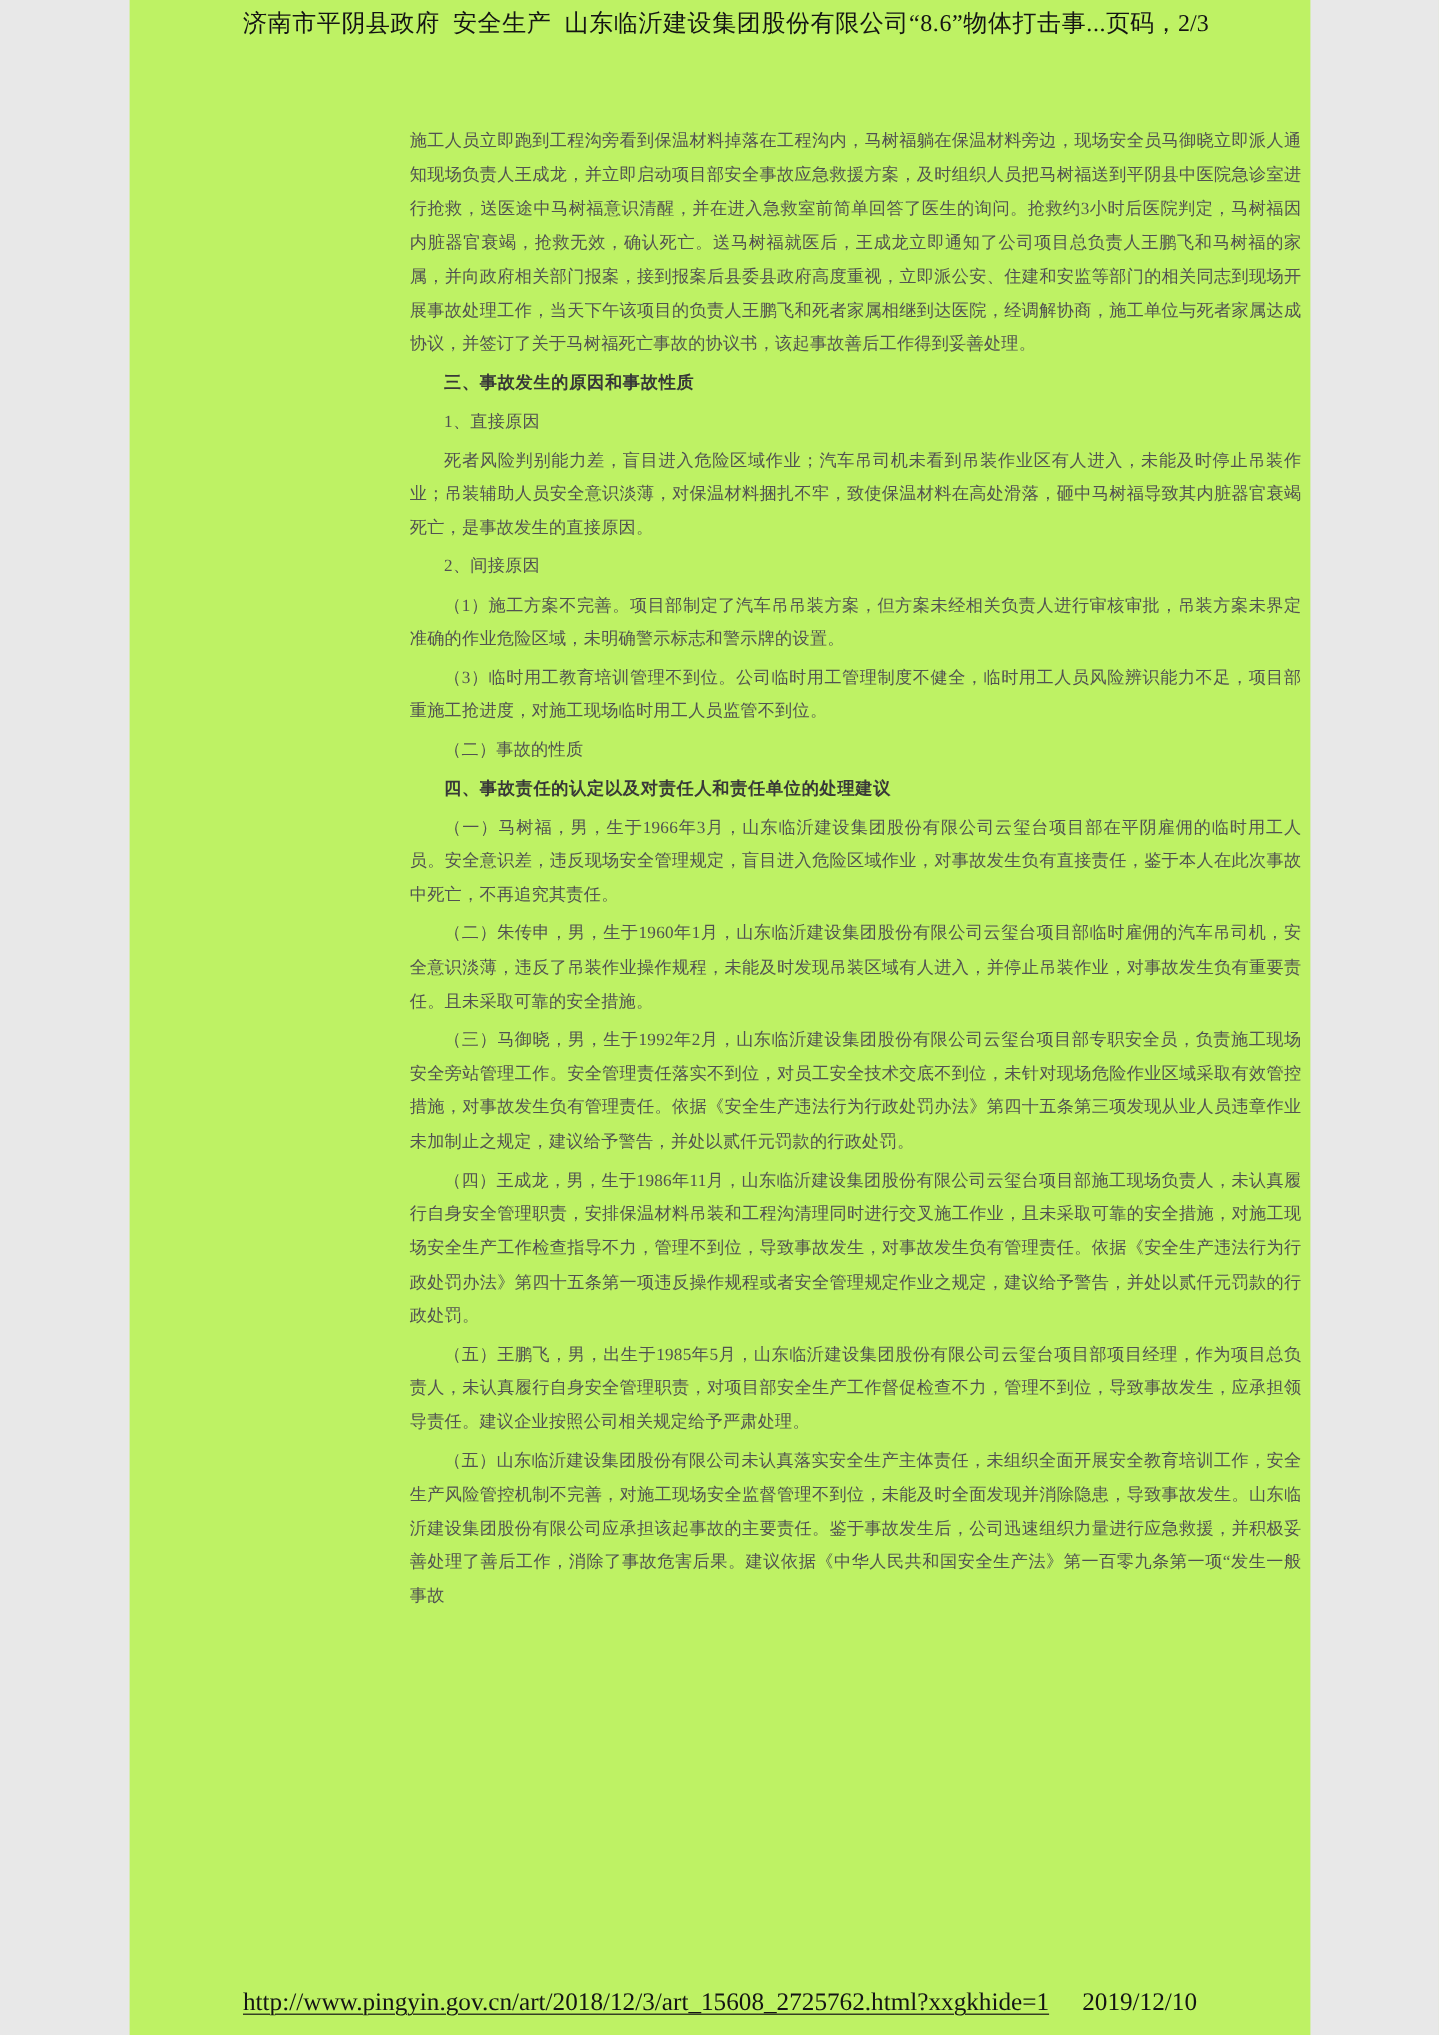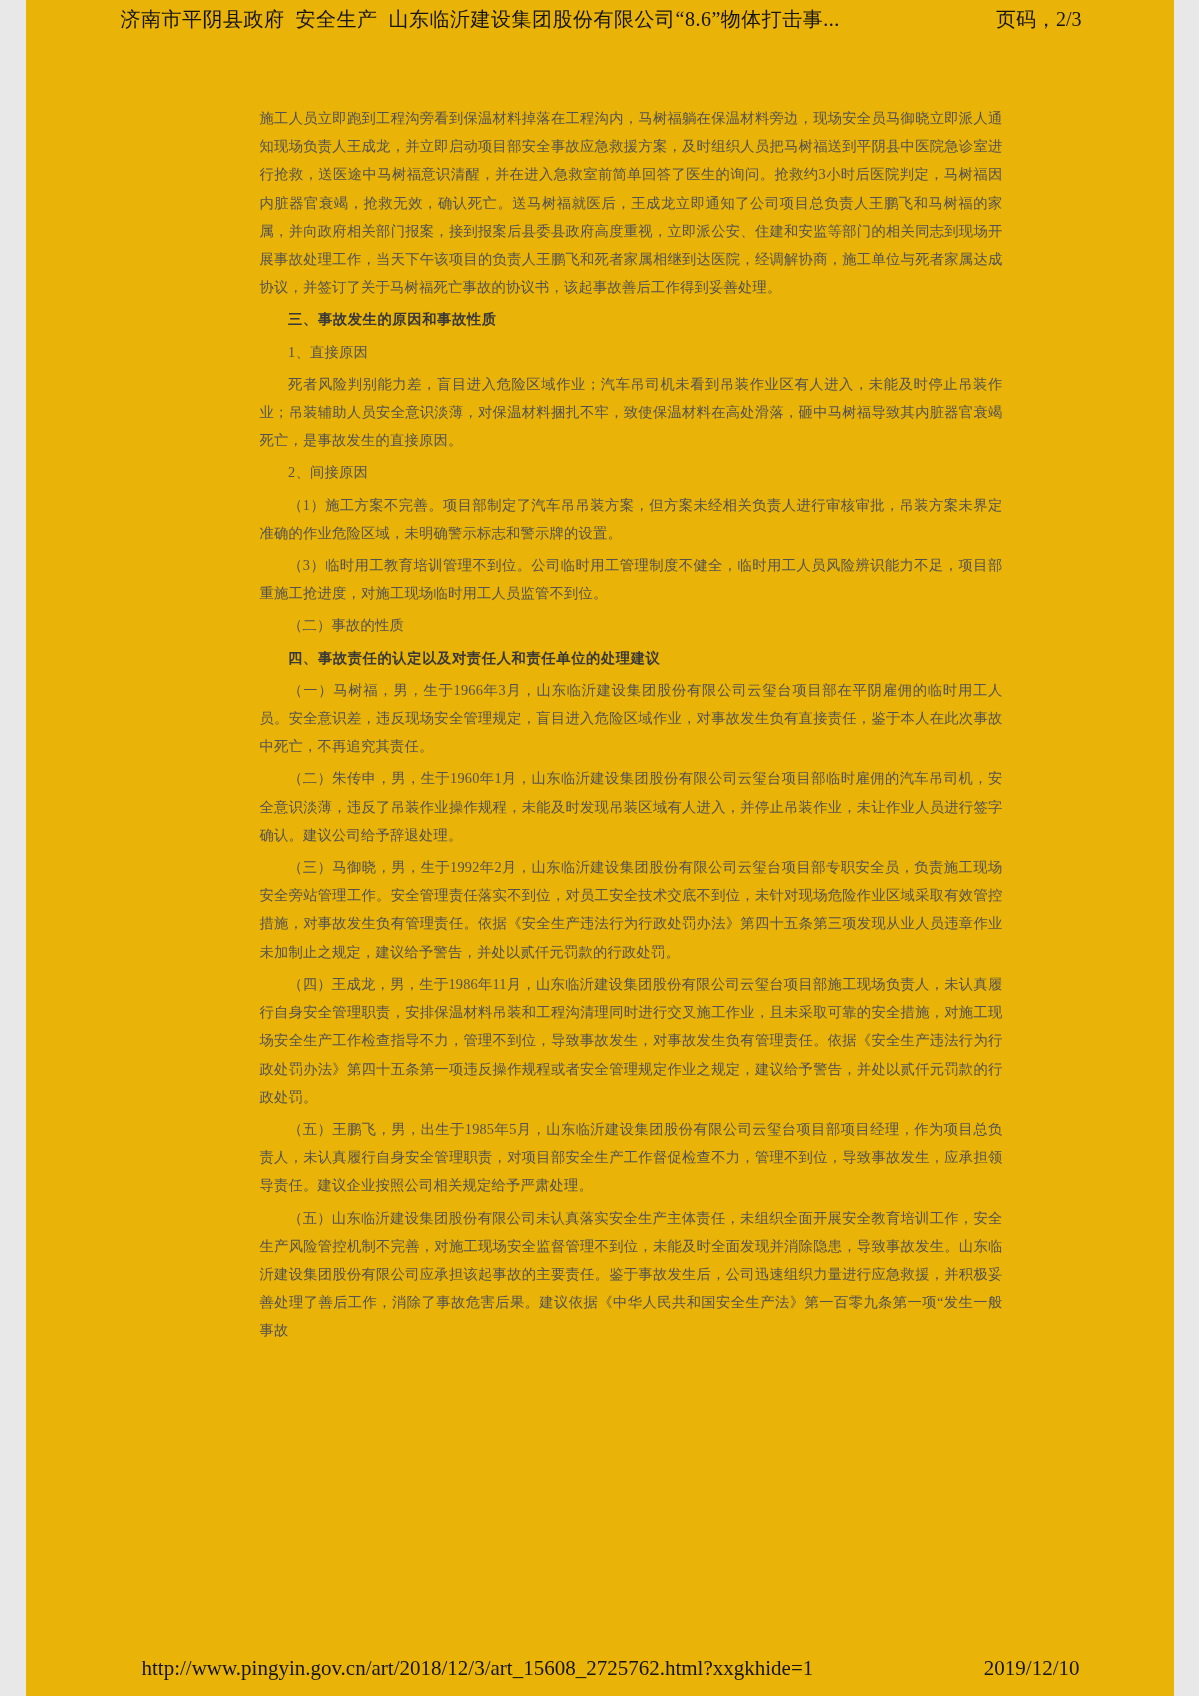--- a/index.html
+++ b/index.html
@@ -1,21 +1,21 @@
 <!DOCTYPE html>
 <html><head>
 <meta charset="utf-8">
 <style>
   html, body { margin: 0; padding: 0; background: #e8e8e8; }
   .page {
     position: relative;
-    width: 1148px;
+    width: 984px;
     height: 1696px;
     margin: 0 auto;
-    background: #eab308;
+    background: #bef264;
     font-family: "Liberation Serif", "DejaVu Serif", serif;
     overflow: hidden;
   }
   .page-header {
     position: absolute;
     top: 6px;
     left: 95px;
     right: 92px;
     display: flex;
     justify-content: space-between;
@@ -48,21 +48,21 @@
     position: absolute;
     top: 1656px;
     left: 95px;
     right: 94px;
     display: flex;
     justify-content: space-between;
     align-items: baseline;
     font-size: 21px;
     color: #141414;
   }
-  .page-footer .footer-url { text-decoration-thickness: 1px; text-underline-offset: 3px; margin-left: 21px; }
+  .page-footer .footer-url { text-decoration: underline; text-decoration-thickness: 1px; text-underline-offset: 3px; }
 </style>
 </head>
 <body>
 
 <div class="page">
 
   <div class="page-header">
     <span class="doc-title">济南市平阴县政府  安全生产  山东临沂建设集团股份有限公司“8.6”物体打击事...</span>
     <span class="page-num">页码，2/3</span>
   </div>
@@ -71,21 +71,21 @@
       <p class="continued">施工人员立即跑到工程沟旁看到保温材料掉落在工程沟内，马树福躺在保温材料旁边，现场安全员马御晓立即派人通知现场负责人王成龙，并立即启动项目部安全事故应急救援方案，及时组织人员把马树福送到平阴县中医院急诊室进行抢救，送医途中马树福意识清醒，并在进入急救室前简单回答了医生的询问。抢救约3小时后医院判定，马树福因内脏器官衰竭，抢救无效，确认死亡。送马树福就医后，王成龙立即通知了公司项目总负责人王鹏飞和马树福的家属，并向政府相关部门报案，接到报案后县委县政府高度重视，立即派公安、住建和安监等部门的相关同志到现场开展事故处理工作，当天下午该项目的负责人王鹏飞和死者家属相继到达医院，经调解协商，施工单位与死者家属达成协议，并签订了关于马树福死亡事故的协议书，该起事故善后工作得到妥善处理。</p>
       <p class="heading">三、事故发生的原因和事故性质</p>
       <p class="plain">1、直接原因</p>
       <p class="plain">死者风险判别能力差，盲目进入危险区域作业；汽车吊司机未看到吊装作业区有人进入，未能及时停止吊装作业；吊装辅助人员安全意识淡薄，对保温材料捆扎不牢，致使保温材料在高处滑落，砸中马树福导致其内脏器官衰竭死亡，是事故发生的直接原因。</p>
       <p class="plain">2、间接原因</p>
       <p class="plain">（1）施工方案不完善。项目部制定了汽车吊吊装方案，但方案未经相关负责人进行审核审批，吊装方案未界定准确的作业危险区域，未明确警示标志和警示牌的设置。</p>
       <p class="plain">（3）临时用工教育培训管理不到位。公司临时用工管理制度不健全，临时用工人员风险辨识能力不足，项目部重施工抢进度，对施工现场临时用工人员监管不到位。</p>
       <p class="plain">（二）事故的性质</p>
       <p class="heading">四、事故责任的认定以及对责任人和责任单位的处理建议</p>
       <p class="plain">（一）马树福，男，生于1966年3月，山东临沂建设集团股份有限公司云玺台项目部在平阴雇佣的临时用工人员。安全意识差，违反现场安全管理规定，盲目进入危险区域作业，对事故发生负有直接责任，鉴于本人在此次事故中死亡，不再追究其责任。</p>
-      <p class="plain">（二）朱传申，男，生于1960年1月，山东临沂建设集团股份有限公司云玺台项目部临时雇佣的汽车吊司机，安全意识淡薄，违反了吊装作业操作规程，未能及时发现吊装区域有人进入，并停止吊装作业，未让作业人员进行签字确认。建议公司给予辞退处理。</p>
+      <p class="plain">（二）朱传申，男，生于1960年1月，山东临沂建设集团股份有限公司云玺台项目部临时雇佣的汽车吊司机，安全意识淡薄，违反了吊装作业操作规程，未能及时发现吊装区域有人进入，并停止吊装作业，对事故发生负有重要责任。且未采取可靠的安全措施。</p>
       <p class="plain">（三）马御晓，男，生于1992年2月，山东临沂建设集团股份有限公司云玺台项目部专职安全员，负责施工现场安全旁站管理工作。安全管理责任落实不到位，对员工安全技术交底不到位，未针对现场危险作业区域采取有效管控措施，对事故发生负有管理责任。依据《安全生产违法行为行政处罚办法》第四十五条第三项发现从业人员违章作业未加制止之规定，建议给予警告，并处以贰仟元罚款的行政处罚。</p>
       <p class="plain">（四）王成龙，男，生于1986年11月，山东临沂建设集团股份有限公司云玺台项目部施工现场负责人，未认真履行自身安全管理职责，安排保温材料吊装和工程沟清理同时进行交叉施工作业，且未采取可靠的安全措施，对施工现场安全生产工作检查指导不力，管理不到位，导致事故发生，对事故发生负有管理责任。依据《安全生产违法行为行政处罚办法》第四十五条第一项违反操作规程或者安全管理规定作业之规定，建议给予警告，并处以贰仟元罚款的行政处罚。</p>
       <p class="plain">（五）王鹏飞，男，出生于1985年5月，山东临沂建设集团股份有限公司云玺台项目部项目经理，作为项目总负责人，未认真履行自身安全管理职责，对项目部安全生产工作督促检查不力，管理不到位，导致事故发生，应承担领导责任。建议企业按照公司相关规定给予严肃处理。</p>
       <p class="plain">（五）山东临沂建设集团股份有限公司未认真落实安全生产主体责任，未组织全面开展安全教育培训工作，安全生产风险管控机制不完善，对施工现场安全监督管理不到位，未能及时全面发现并消除隐患，导致事故发生。山东临沂建设集团股份有限公司应承担该起事故的主要责任。鉴于事故发生后，公司迅速组织力量进行应急救援，并积极妥善处理了善后工作，消除了事故危害后果。建议依据《中华人民共和国安全生产法》第一百零九条第一项“发生一般事故</p>
     </div>
 
   <div class="page-footer">
     <span class="footer-url">http://www.pingyin.gov.cn/art/2018/12/3/art_15608_2725762.html?xxgkhide=1</span>
     <span class="footer-date">2019/12/10</span>
   </div>

